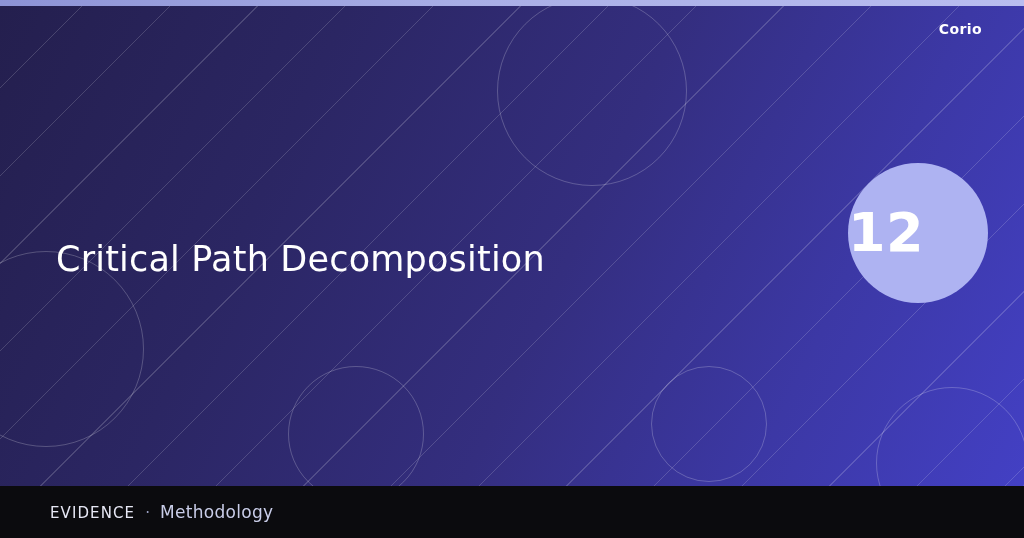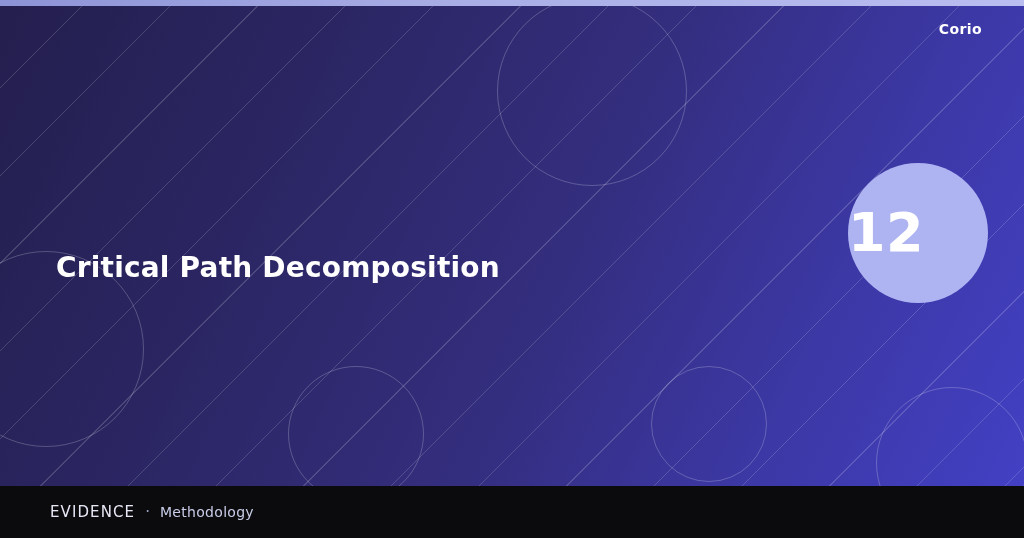--- a/index.html
+++ b/index.html
@@ -98,24 +98,24 @@
     font-size: 54px;
     font-weight: bold;
     letter-spacing: 0.5px;
     line-height: 1;
   }
 
   
   .title {
     position: absolute;
     left: 56px;
-    top: 232px;
+    top: 216px;
     color: #ffffff;
-    font-size: 28px;
-    font-weight: bold;
+    font-size: 35px;
+    font-weight: normal;
     letter-spacing: 0.2px;
     z-index: 6;
     max-width: 760px;
   }
 
   
   .footer {
     position: absolute;
     left: 0;
     top: 486px;
@@ -136,21 +136,21 @@
     font-size: 15px;
     letter-spacing: 1.1px;
   }
   .footer-sep {
     color: #9aa0c4;
     font-size: 15px;
     padding: 0 10px;
   }
   .footer-label {
     color: #c9cde8;
-    font-size: 14px;
+    font-size: 17px;
     letter-spacing: 0.3px;
   }
 </style>
 </head>
 <body>
 
 <div class="slide">
 
   <div class="top-strip"></div>
 

